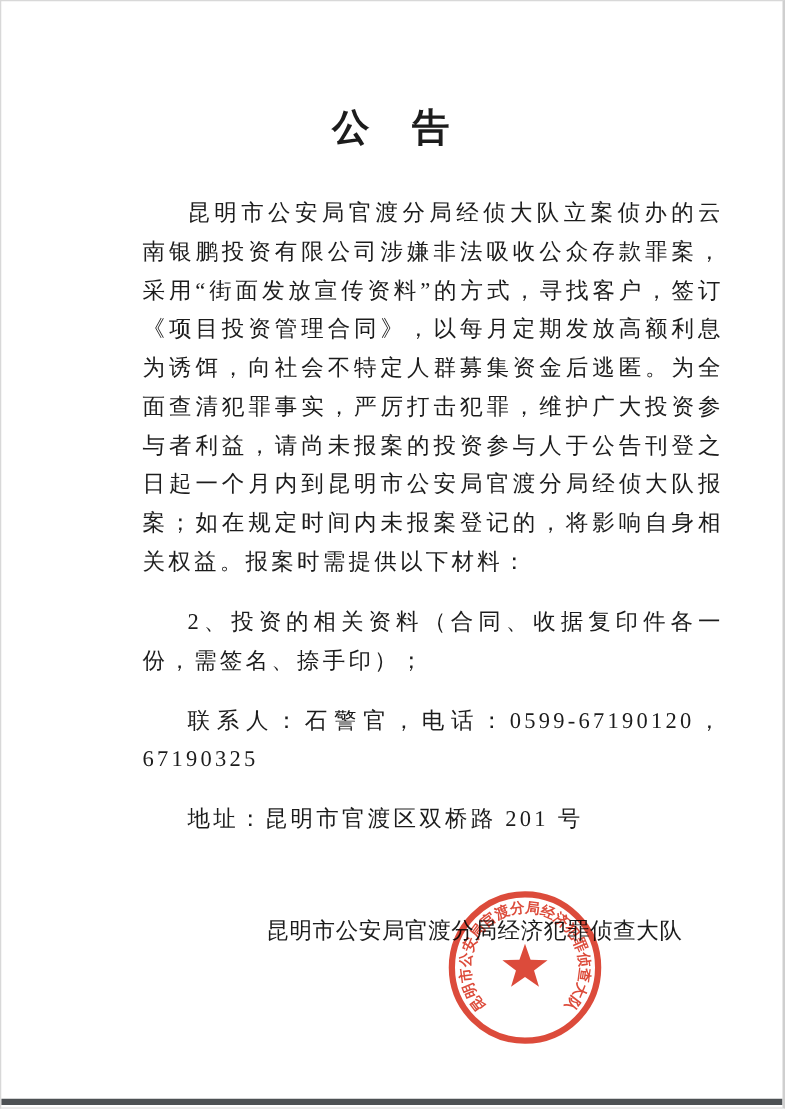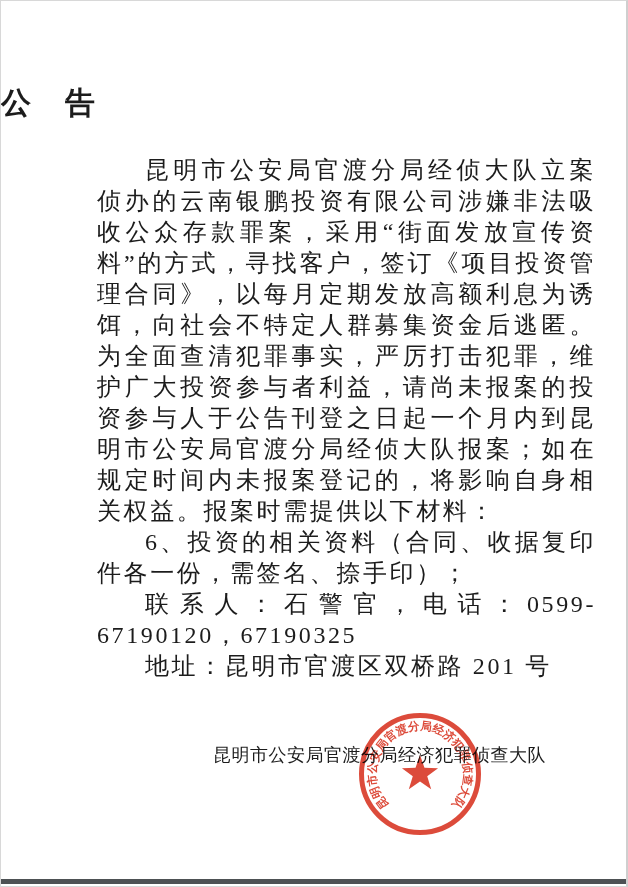--- a/index.html
+++ b/index.html
@@ -14,32 +14,32 @@
     box-sizing: border-box;
     background: #ffffff;
     border: 1px solid #d8d8d8;
     border-right: 2px solid #cfcfcf;
     font-family: "Liberation Serif", "DejaVu Serif", serif;
     color: #1c1c1c;
     overflow: hidden;
   }
   .title {
     margin: 84px 0 0 0;
-    text-align: left;
+    text-align: center;
     font-size: 30px;
     line-height: 36px;
     font-weight: bold;
     letter-spacing: 2px;
   }
   .body-block {
     margin: 34px 30px 0 96px;
   }
   .para {
-    margin: 0;
-    font-size: 24px;
+    margin: 17px;
+    font-size: 18px;
     line-height: 31px;
     letter-spacing: 2.6px;
     text-align: justify;
     text-justify: inter-character;
     text-indent: 2em;
   }
   .signature-block {
     margin-top: 56px;
     padding-left: 132px;
     text-align: center;
@@ -73,21 +73,21 @@
 </style>
 </head>
 <body>
 
 <div class="page">
 
   <h1 class="title">公　告</h1>
 
   <div class="body-block">
     <p class="para">昆明市公安局官渡分局经侦大队立案侦办的云南银鹏投资有限公司涉嫌非法吸收公众存款罪案，采用“街面发放宣传资料”的方式，寻找客户，签订《项目投资管理合同》，以每月定期发放高额利息为诱饵，向社会不特定人群募集资金后逃匿。为全面查清犯罪事实，严厉打击犯罪，维护广大投资参与者利益，请尚未报案的投资参与人于公告刊登之日起一个月内到昆明市公安局官渡分局经侦大队报案；如在规定时间内未报案登记的，将影响自身相关权益。报案时需提供以下材料：</p>
-    <p class="para">6、投资的相关资料（合同、收据复印件各一份，需签名、捺手印）；</p>
+    <p class="para">2、投资的相关资料（合同、收据复印件各一份，需签名、捺手印）；</p>
     <p class="para">联系人：石警官，电话：0599-67190120，67190325</p>
     <p class="para">地址：昆明市官渡区双桥路 201 号</p>
   </div>
 
   <div class="signature-block">
     <div>昆明市公安局官渡分局经济犯罪侦查大队</div>
   </div>
 
   <svg class="seal" viewBox="0 0 124 124" xmlns="http://www.w3.org/2000/svg">
     <circle cx="62" cy="62" r="58.5" fill="none" stroke="#d8321f" stroke-width="5"></circle>

